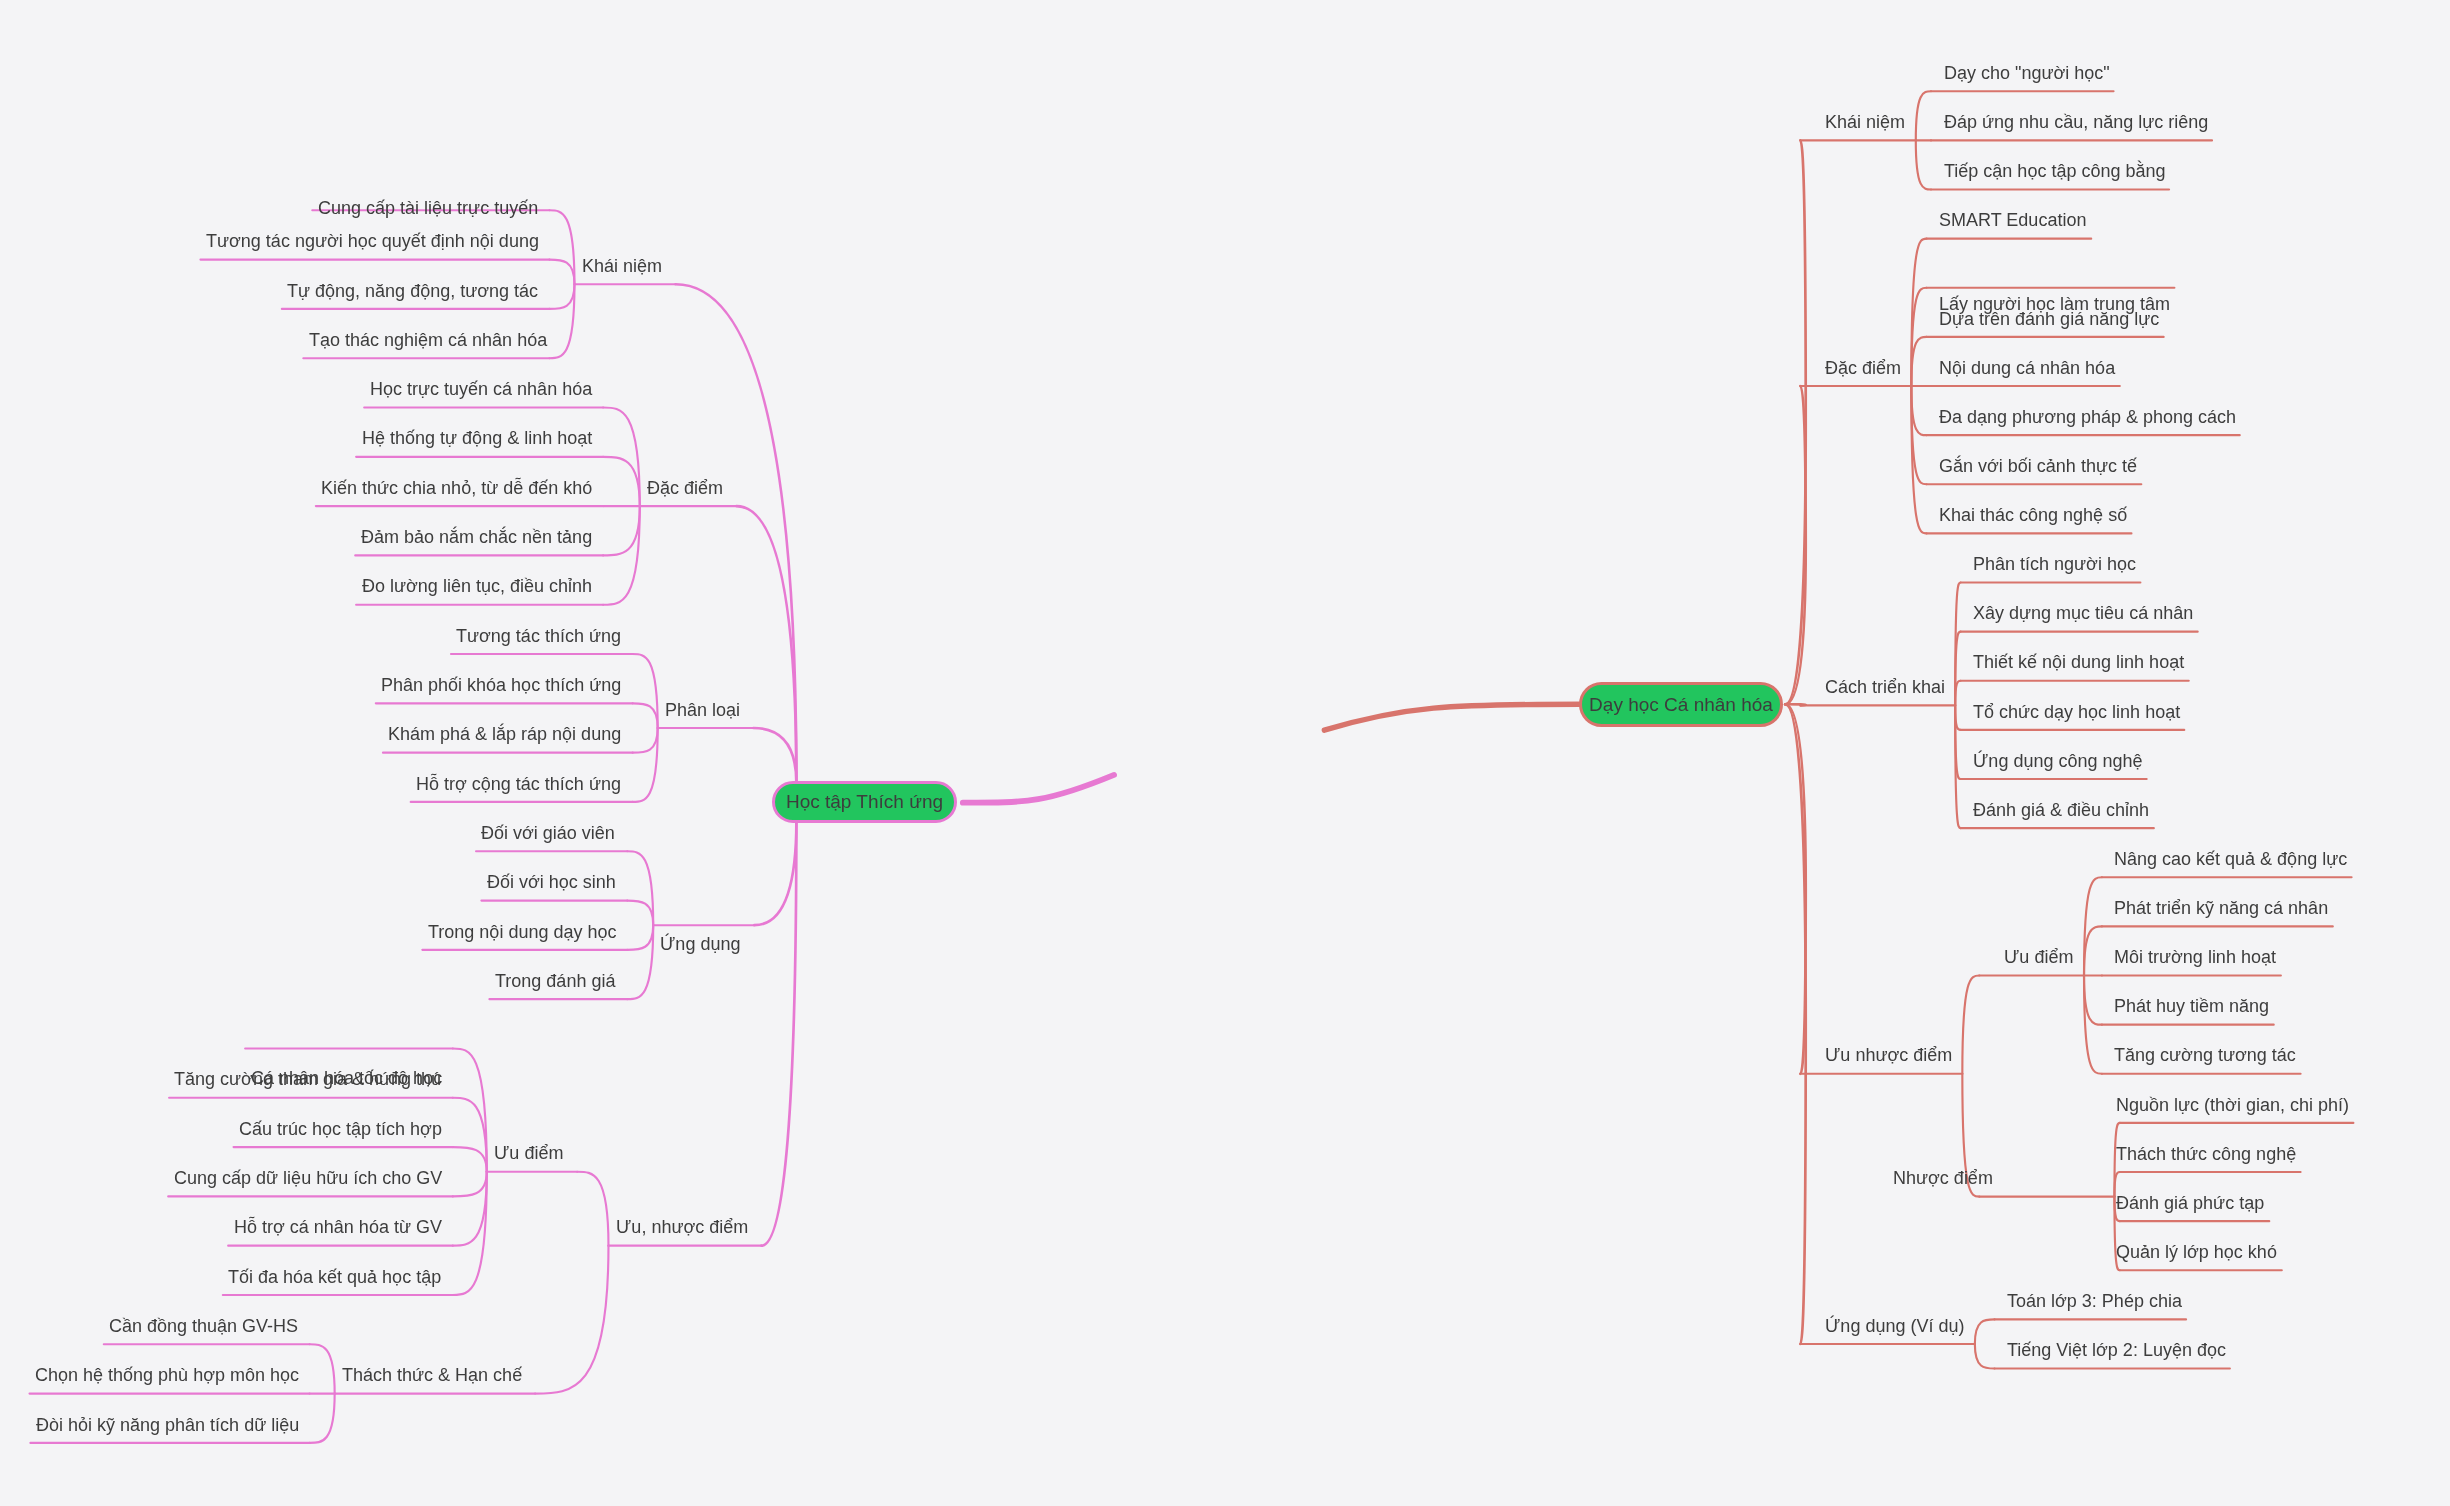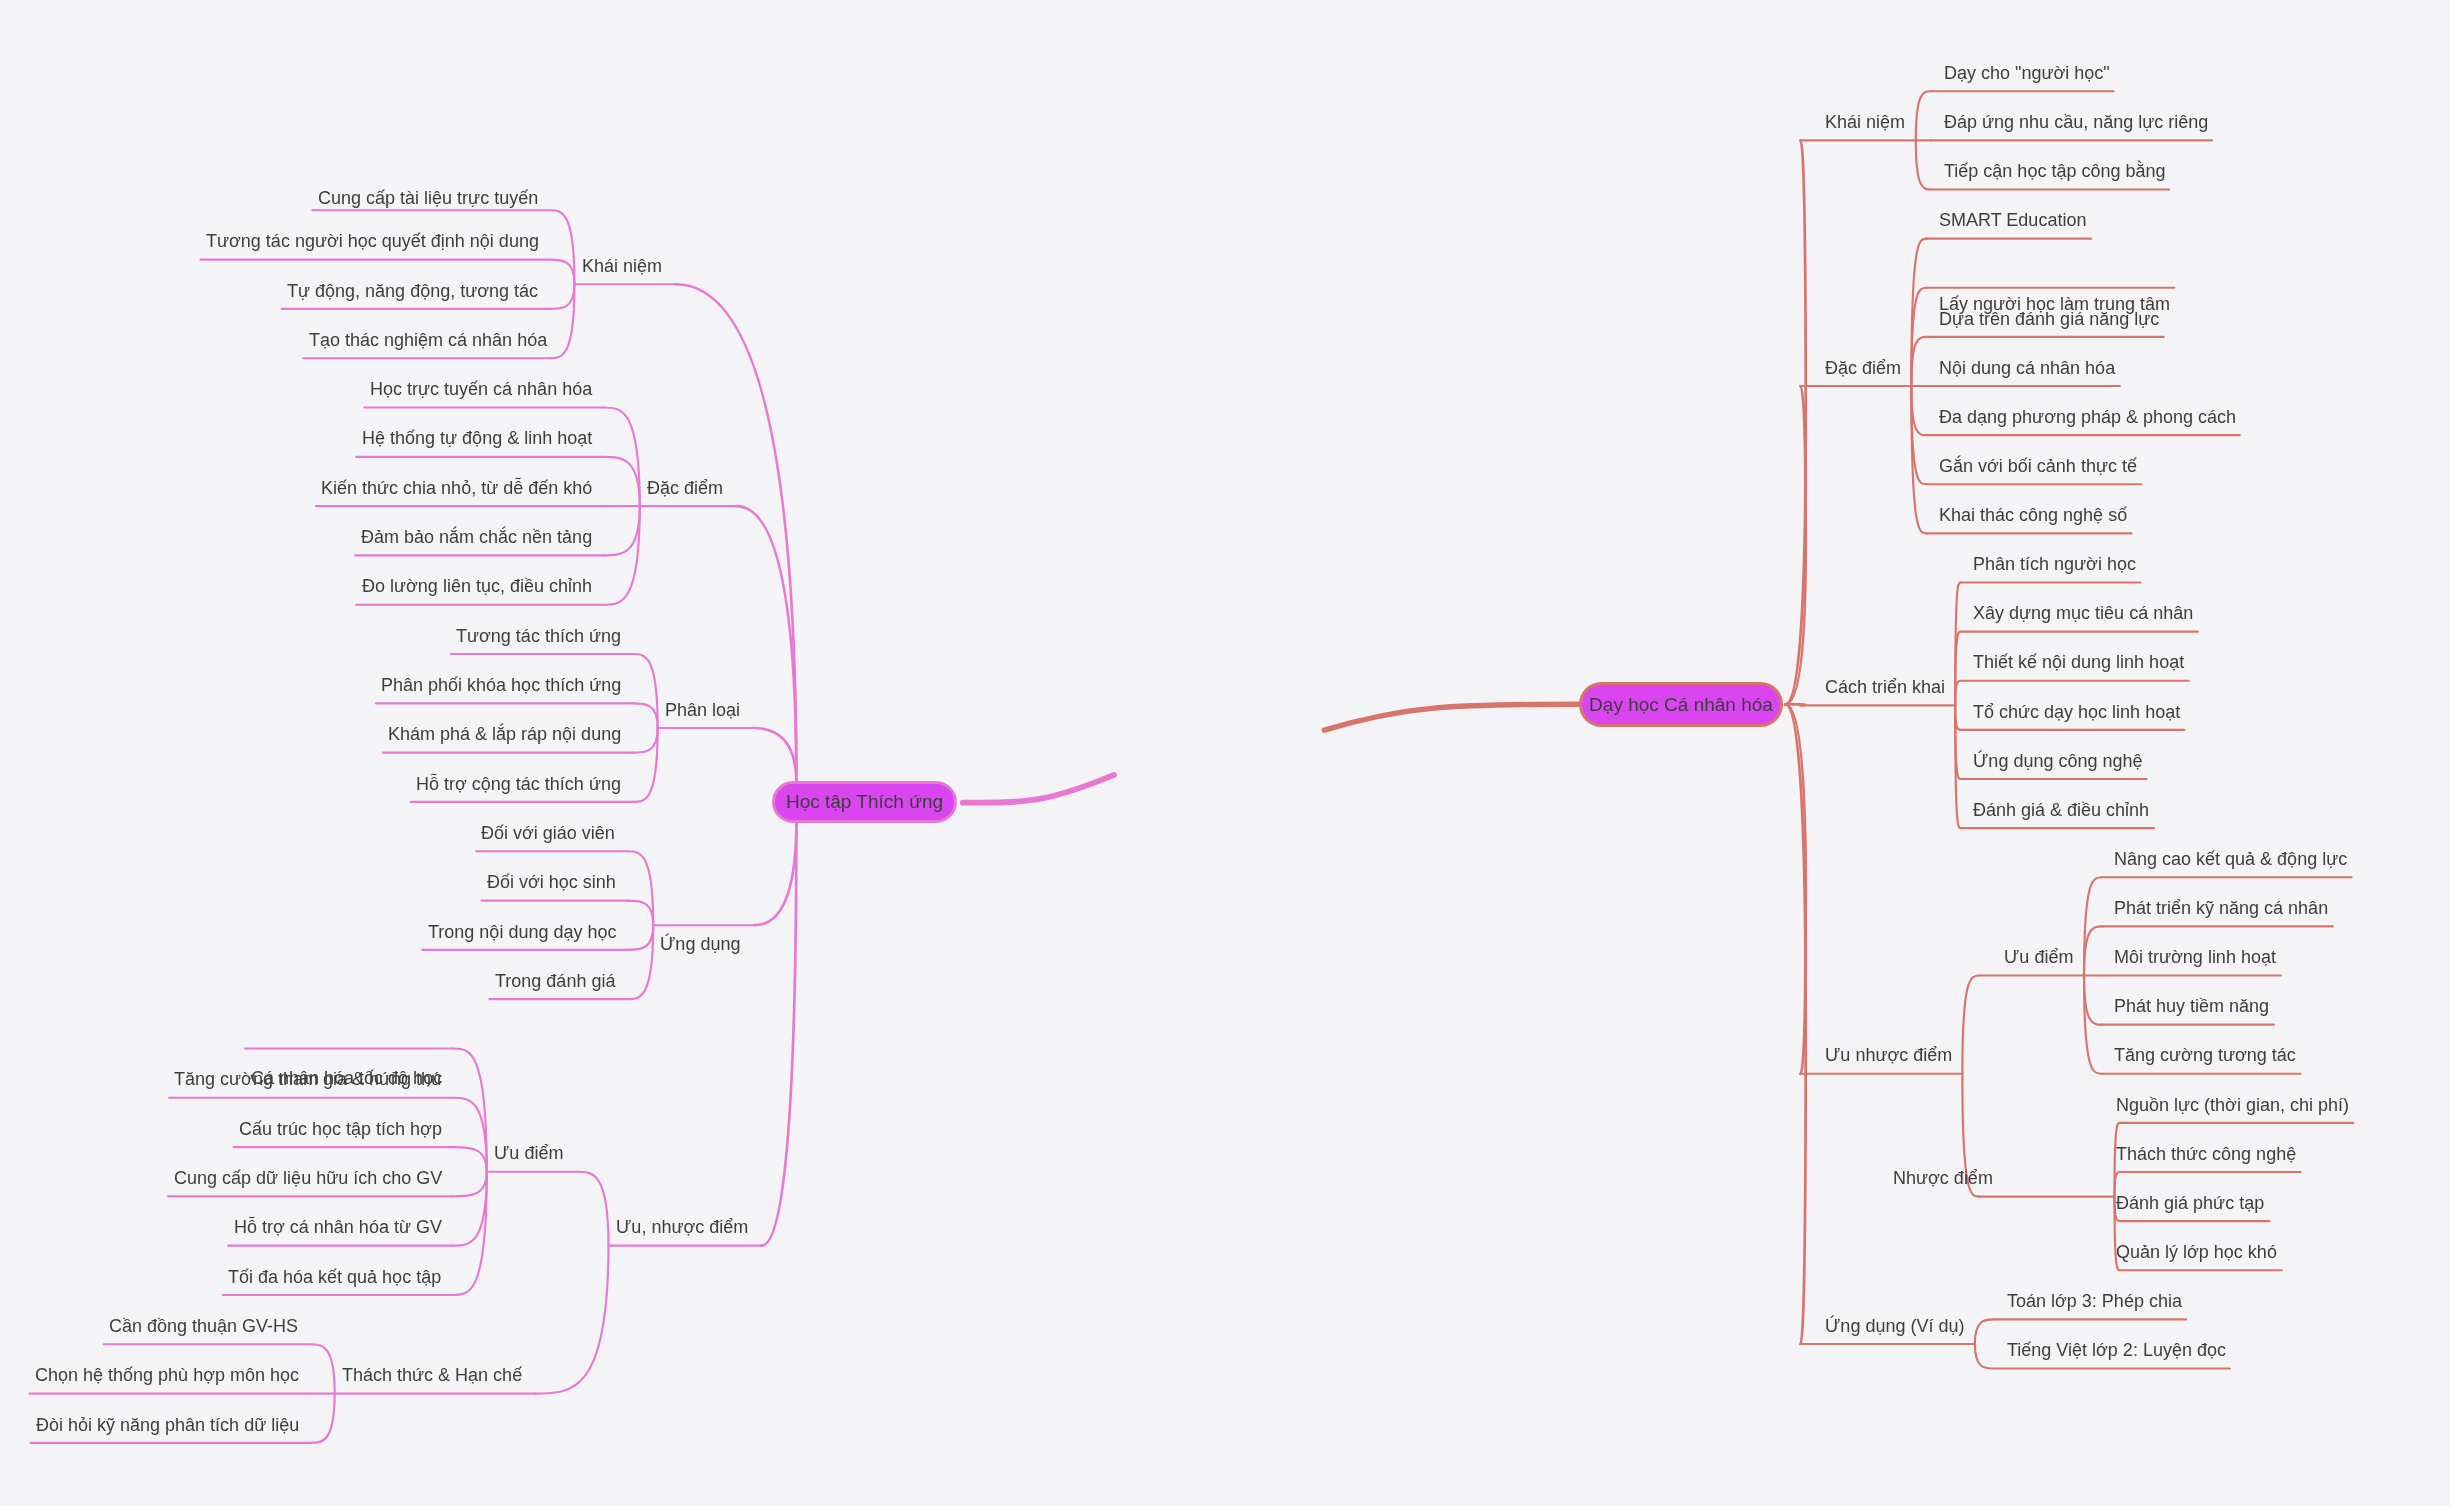--- a/index.html
+++ b/index.html
@@ -1,20 +1,20 @@
 <!DOCTYPE html>
 <html style="font-size:14.3px"><head>
 <meta charset="utf-8">
 <style>
   html,body{margin:0;padding:0;background:#f4f4f6;font-family:"Liberation Sans",sans-serif;}
   #canvas{position:relative;width:2450px;height:1506px;overflow:hidden;background:#f4f4f6;}
   #links{position:absolute;left:0;top:0;width:2450px;height:1506px;}
   .mm{position:absolute;white-space:nowrap;color:#3d3d3d;font-size:18px;line-height:27px;height:27px;}
   .pill{position:absolute;display:flex;align-items:center;justify-content:center;
-        background:#d946ef;box-sizing:border-box;white-space:nowrap;color:#3d3d3d;}
+        background:#22c55e;box-sizing:border-box;white-space:nowrap;color:#3d3d3d;}
   #root-pill{left:1017px;top:727px;width:390px;height:52px;border-radius:26px;
              background:#4b4b64;color:#f5f5f8;font-size:19.7px;z-index:3;}
   #left-hub{left:772px;top:781px;width:185px;height:42px;border-radius:21.5px;
             border:3.6px solid #e779d2;font-size:19px;z-index:3;}
   #right-hub{left:1579px;top:682px;width:204px;height:45px;border-radius:22.4px;
              border:3.6px solid #d8746c;font-size:19px;z-index:3;}
   #nodes .mm{z-index:2;}
 </style>
 </head>
 <body>
@@ -161,21 +161,21 @@
 
   <div id="left-hub" class="pill">
     <span>Học tập Thích ứng</span>
   </div>
   <div id="right-hub" class="pill">
     <span>Dạy học Cá nhân hóa</span>
   </div>
 
   <div id="nodes">
       <div class="mm" style="left: 582px; top: 253px;">Khái niệm</div>
-      <div class="mm" style="left: 318px; top: 185px;">Cung cấp tài liệu trực tuyến</div>
+      <div class="mm" style="left: 318px; top: 195px;">Cung cấp tài liệu trực tuyến</div>
       <div class="mm" style="left: 206px; top: 228px;">Tương tác người học quyết định nội dung</div>
       <div class="mm" style="left: 287px; top: 278px;">Tự động, năng động, tương tác</div>
       <div class="mm" style="left: 309px; top: 327px;">Tạo thác nghiệm cá nhân hóa</div>
       <div class="mm" style="left: 647px; top: 475px;">Đặc điểm</div>
       <div class="mm" style="left: 370px; top: 376px;">Học trực tuyến cá nhân hóa</div>
       <div class="mm" style="left: 362px; top: 425px;">Hệ thống tự động &amp; linh hoạt</div>
       <div class="mm" style="left: 321px; top: 475px;">Kiến thức chia nhỏ, từ dễ đến khó</div>
       <div class="mm" style="left: 361px; top: 524px;">Đảm bảo nắm chắc nền tảng</div>
       <div class="mm" style="left: 362px; top: 573px;">Đo lường liên tục, điều chỉnh</div>
       <div class="mm" style="left: 665px; top: 697px;">Phân loại</div>

